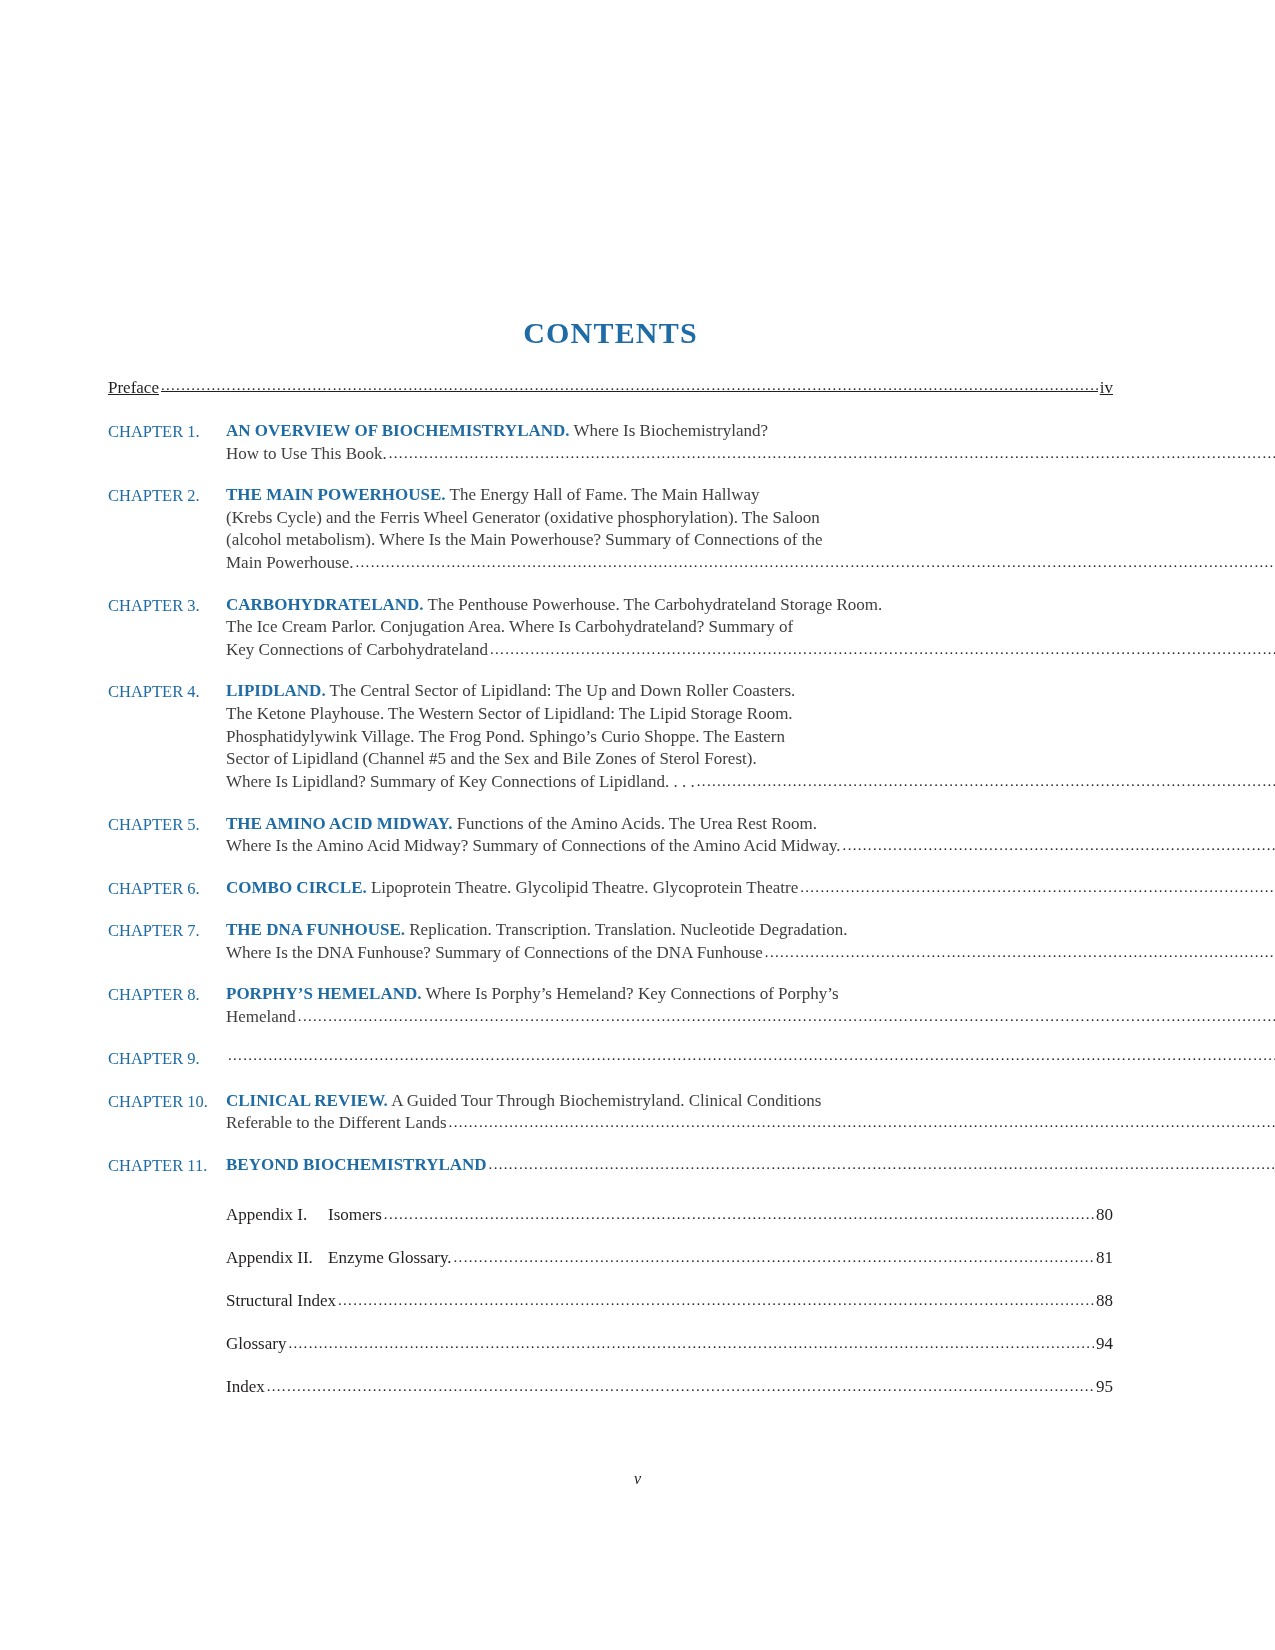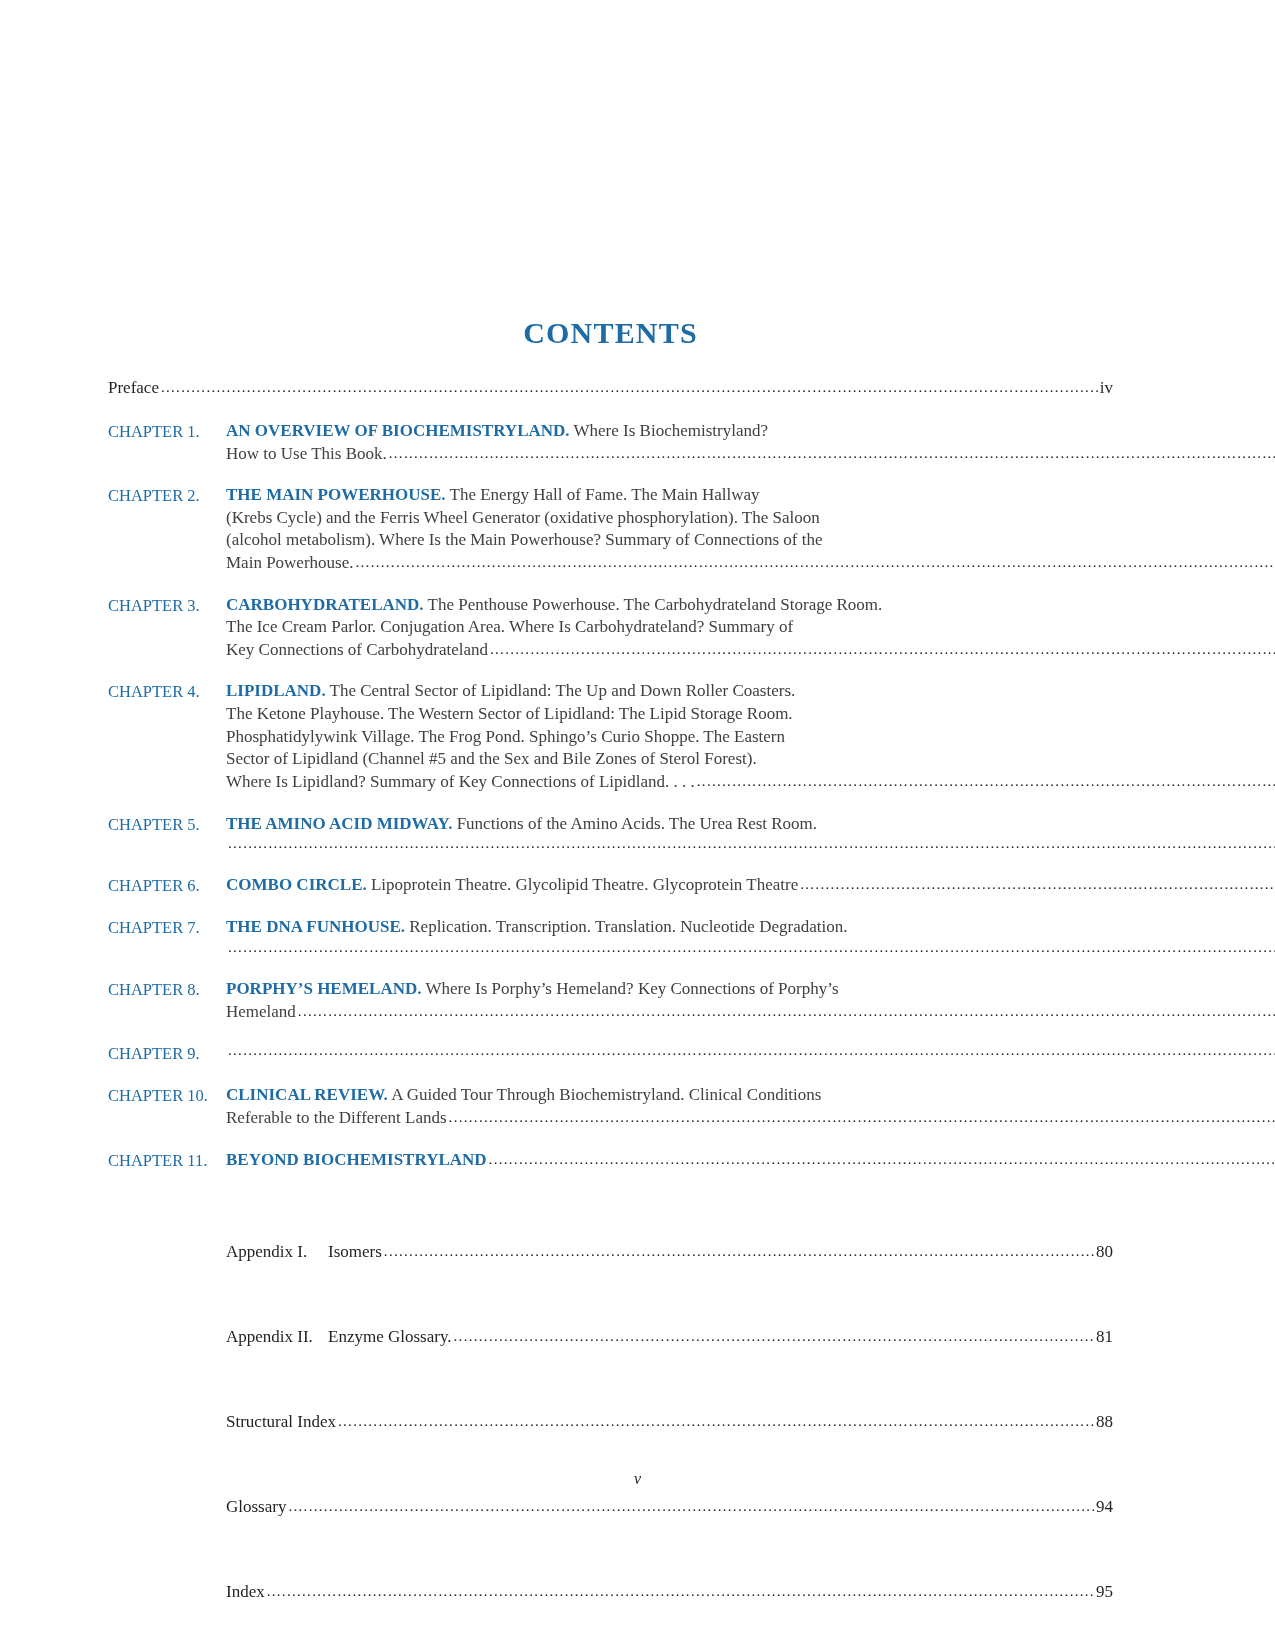--- a/index.html
+++ b/index.html
@@ -34,23 +34,24 @@
     font-size: 30px;
     font-weight: bold;
     letter-spacing: 1.2px;
     margin: 0 0 28px 0;
     font-variant: small-caps;
     font-family: "Liberation Serif", serif;
   }
   
   .preface-row {
     display: flex;
-    align-items: center;
+    align-items: flex-start;
     font-size: 17px;
     margin-bottom: 22px;
+    text-decoration: underline;
   }
   .preface-label { white-space: nowrap; }
   .dots {
     flex: 1 1 auto;
     overflow: hidden;
     white-space: nowrap;
     margin: 0 2px;
     font-size: 15px;
     letter-spacing: 1.3px;
     color: #231f20;
@@ -95,21 +96,21 @@
   .appendix-block {
     margin-top: 28px;
     margin-left: 118px;
   }
   .appendix-row {
     display: flex;
     align-items: baseline;
     font-size: 17px;
     margin-bottom: 23px;
   }
-  .appendix-name { white-space: nowrap; margin-top: 42px; }
+  .appendix-name { white-space: nowrap; }
   .appendix-name .ap-label {
     display: inline-block;
     min-width: 102px;
   }
 
   .folio {
     position: absolute;
     top: 1470px;
     left: 0;
     width: 1275px;
@@ -178,38 +179,40 @@
               <span class="txt entry-desc">Where Is Lipidland? Summary of Key Connections of Lipidland. . . .</span>
               <span class="dots">....................................................................................................................................................................................................................................</span>
             </div>
           </div>
         </div>
         <div class="entry">
           <div class="entry-label">CHAPTER 5.</div>
           <div class="entry-body">
             <div><span class="entry-title">THE AMINO ACID MIDWAY.</span><span class="entry-desc"> Functions of the Amino Acids. The Urea Rest Room.</span></div>
             <div class="lastline">
+              <span class="txt entry-desc">Where Is the Amino Acid Midway? Summary of Connections of the Amino Acid Midway.</span>
               <span class="dots">....................................................................................................................................................................................................................................</span>
             </div>
           </div>
         </div>
         <div class="entry">
           <div class="entry-label">CHAPTER 6.</div>
           <div class="entry-body">
             <div class="lastline">
               <span class="txt"><span class="entry-title">COMBO CIRCLE.</span><span class="entry-desc"> Lipoprotein Theatre. Glycolipid Theatre. Glycoprotein Theatre</span></span>
               <span class="dots">....................................................................................................................................................................................................................................</span>
             </div>
           </div>
         </div>
         <div class="entry">
           <div class="entry-label">CHAPTER 7.</div>
           <div class="entry-body">
             <div><span class="entry-title">THE DNA FUNHOUSE.</span><span class="entry-desc"> Replication. Transcription. Translation. Nucleotide Degradation.</span></div>
             <div class="lastline">
+              <span class="txt entry-desc">Where Is the DNA Funhouse? Summary of Connections of the DNA Funhouse</span>
               <span class="dots">....................................................................................................................................................................................................................................</span>
             </div>
           </div>
         </div>
         <div class="entry">
           <div class="entry-label">CHAPTER 8.</div>
           <div class="entry-body">
             <div><span class="entry-title">PORPHY’S HEMELAND.</span><span class="entry-desc"> Where Is Porphy’s Hemeland? Key Connections of Porphy’s</span></div>
             <div class="lastline">
               <span class="txt entry-desc">Hemeland</span>

